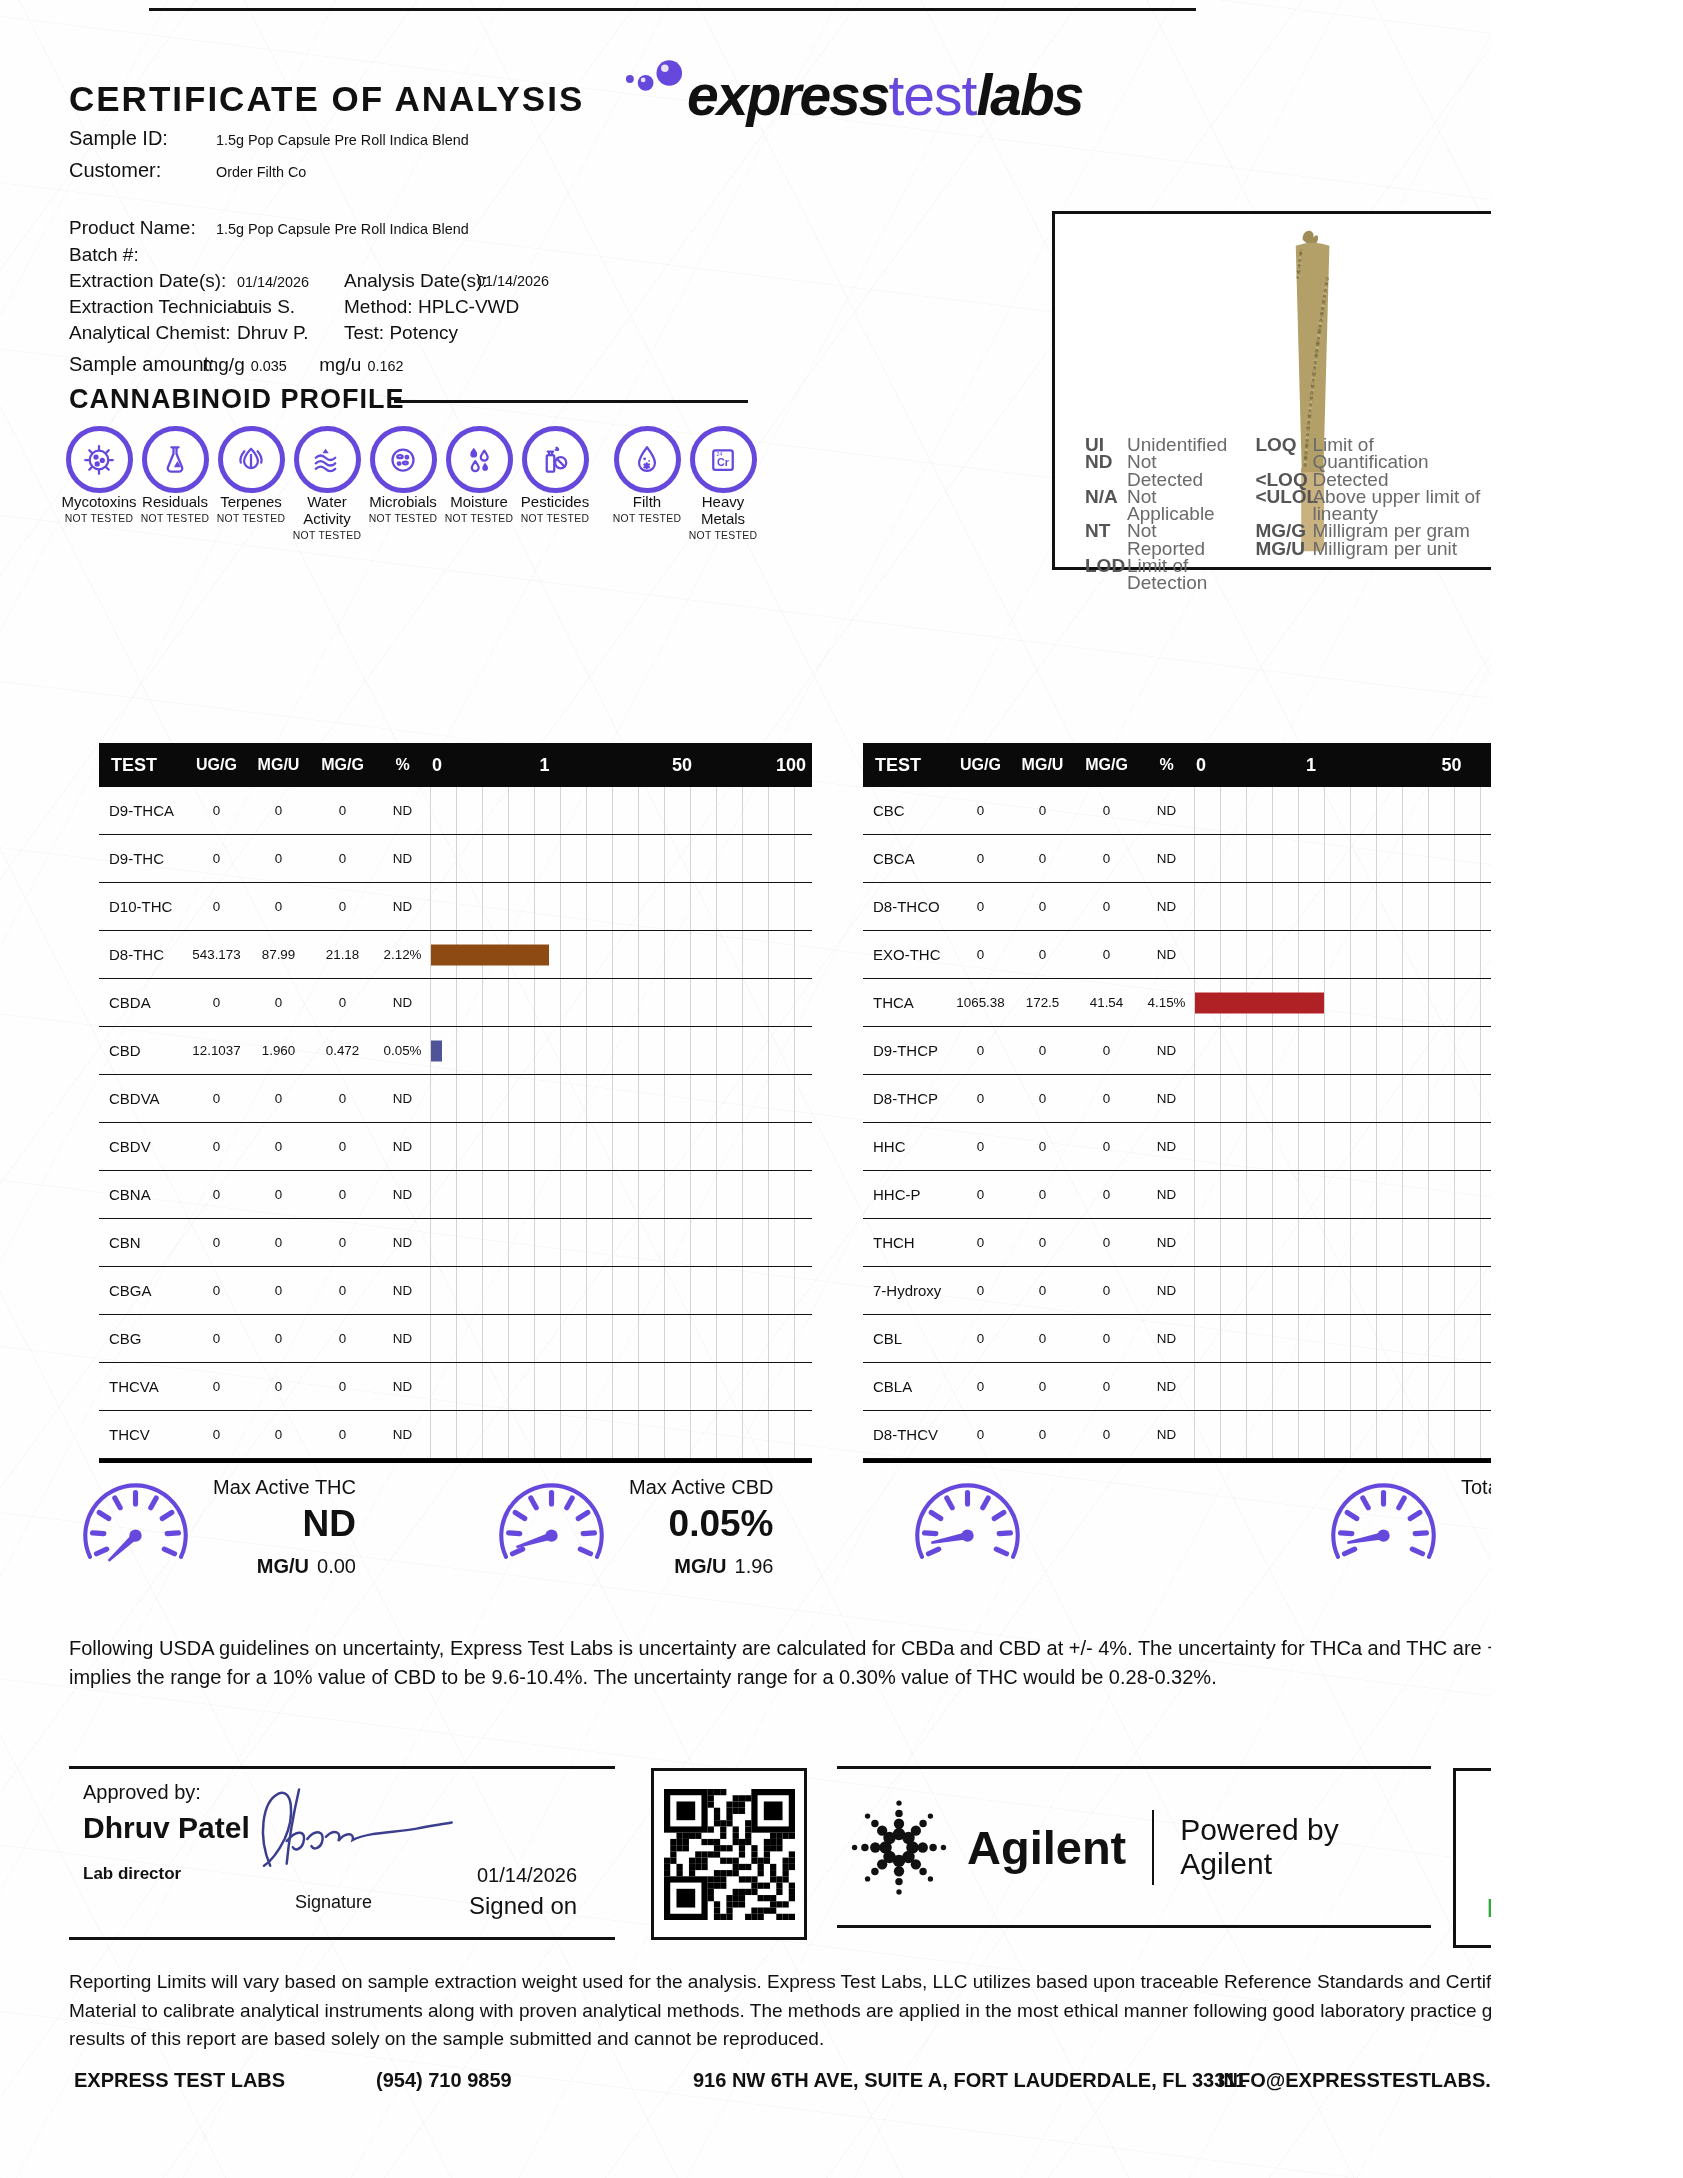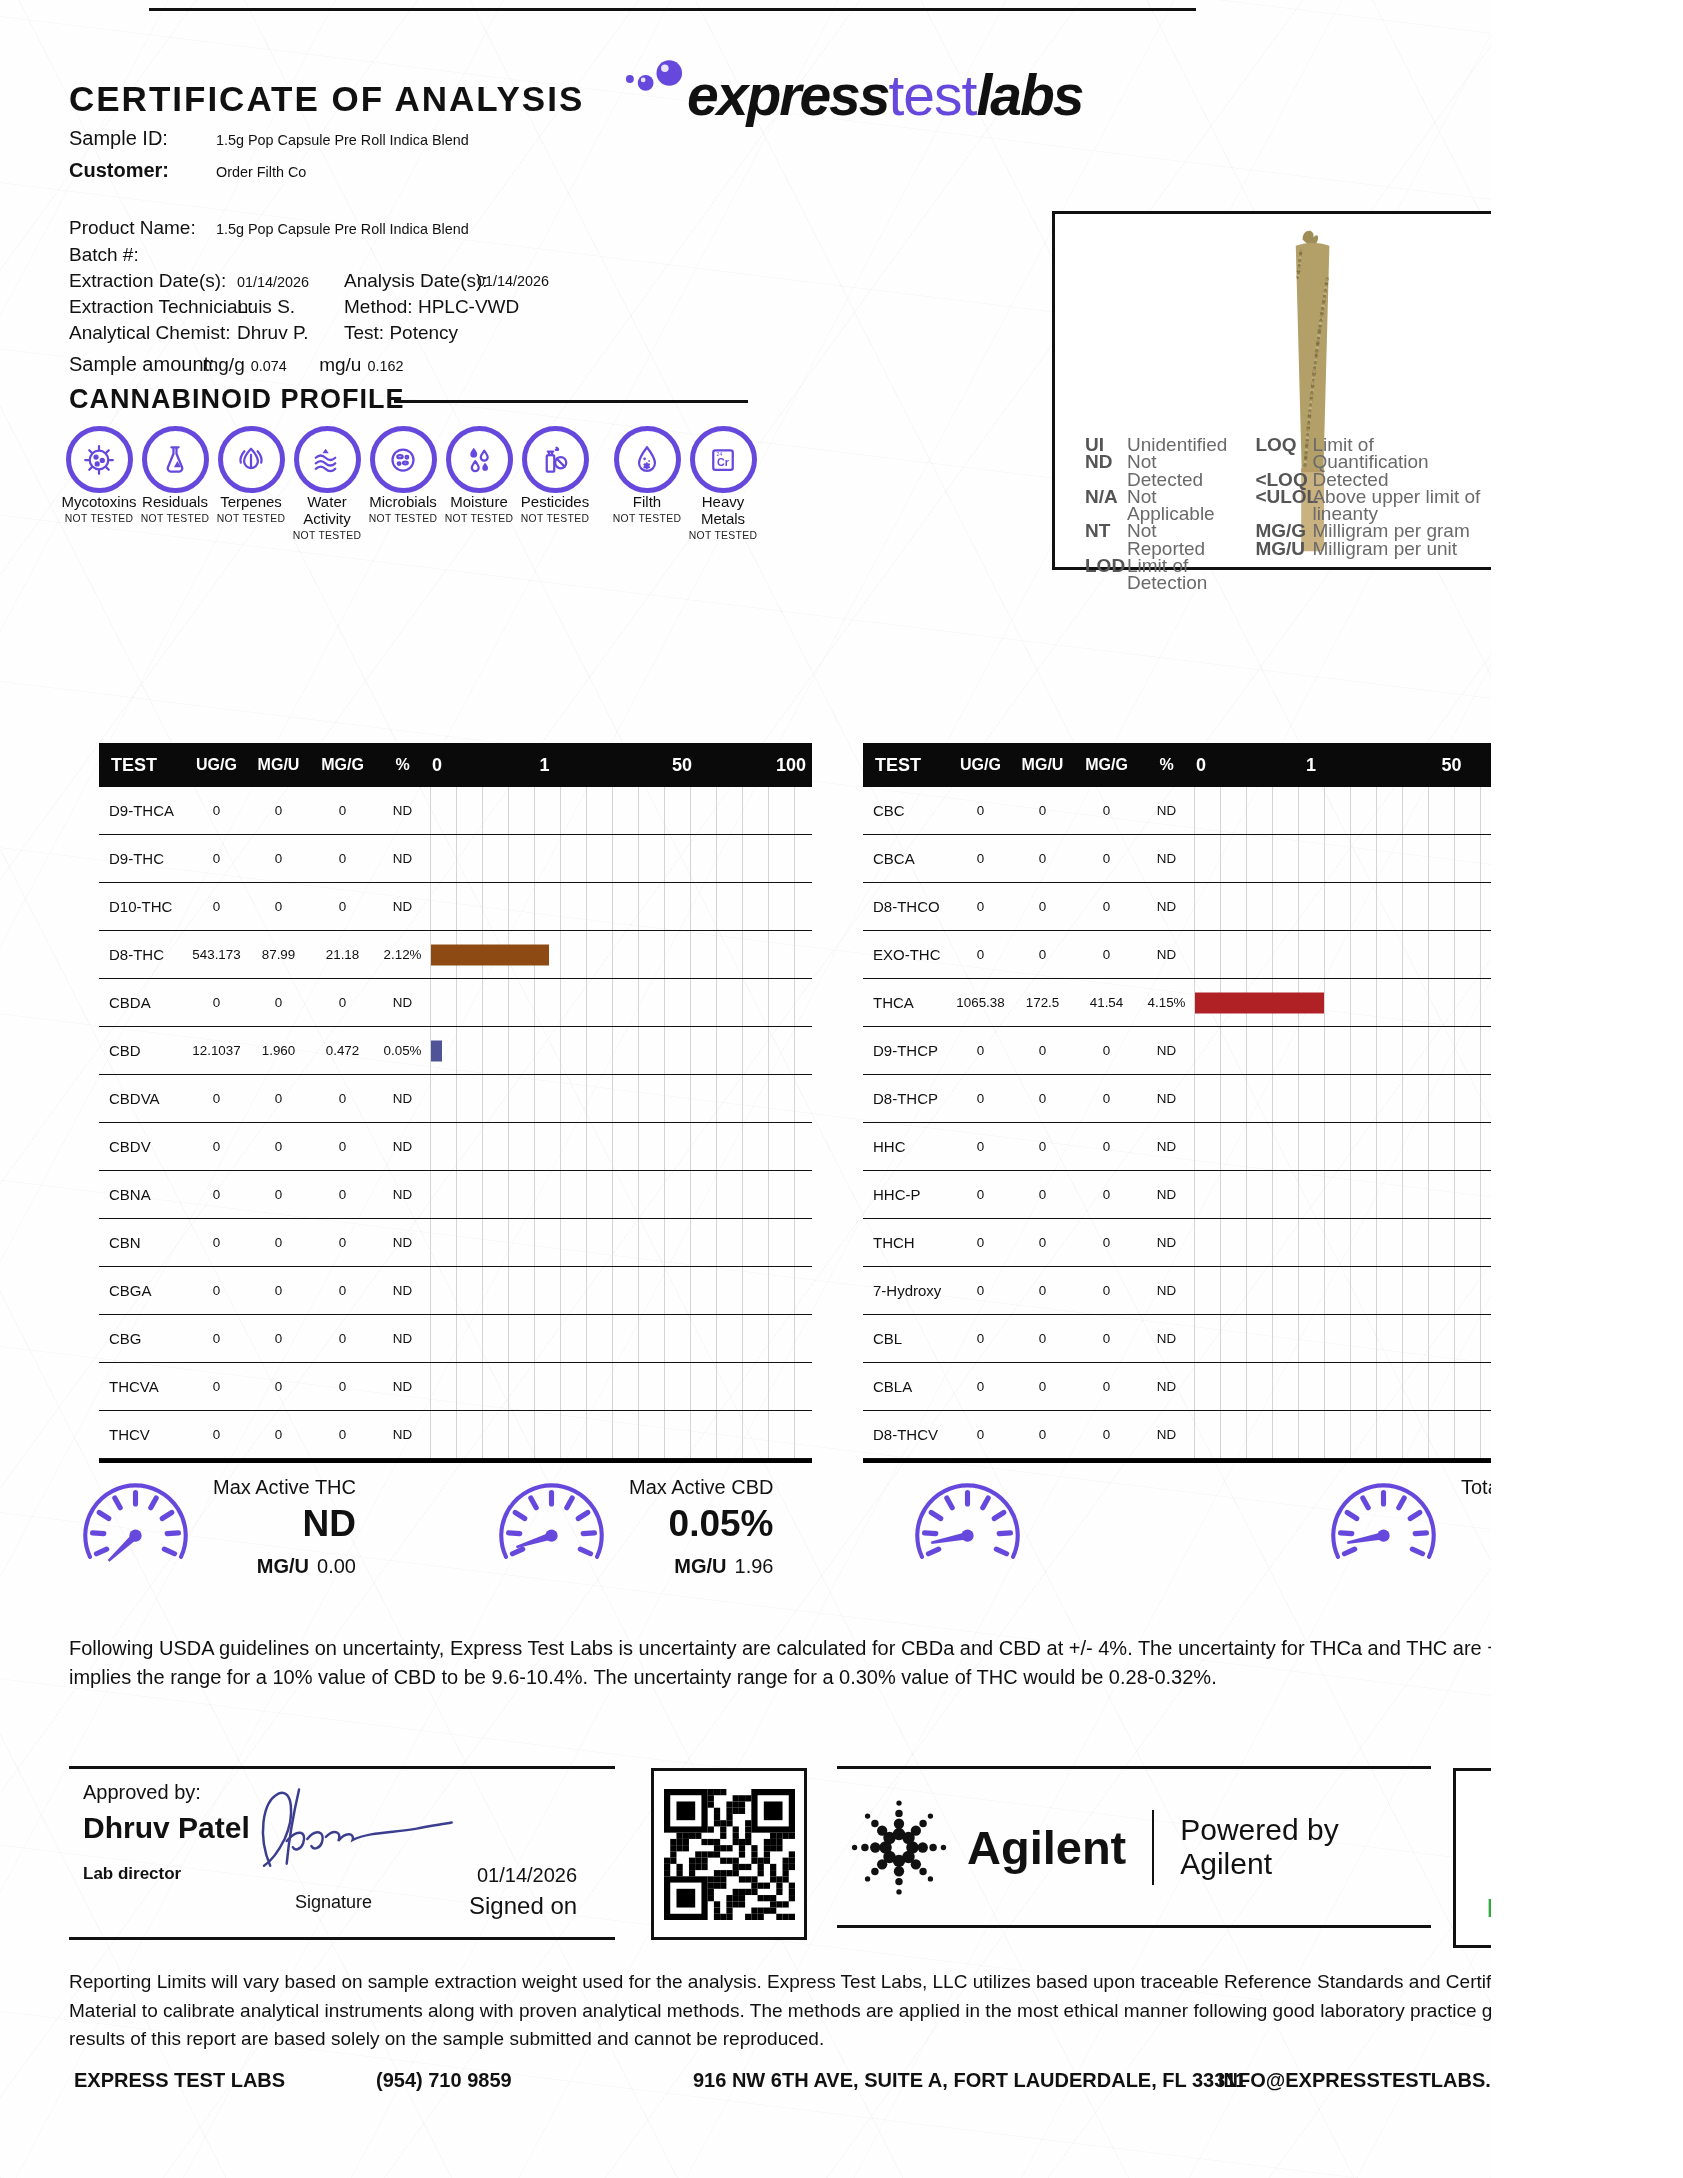--- a/index.html
+++ b/index.html
@@ -111,21 +111,21 @@
         <circle cx="48" cy="16" r="13" fill="#6648dd"></circle>
           <circle cx="43.5" cy="11" r="3.8" fill="#fff" opacity="0.85"></circle>
       </svg>
     </span><span class="wd">express</span><span class="wd test" style="color:#6648dd;">test</span><span class="wd">labs</span>
   </div>
 
   <div class="iline" style="top:127px;">
     <span class="ilabel" style="width:147px;">Sample ID:</span><span class="ival">1.5g Pop Capsule Pre Roll Indica Blend</span>
   </div>
   <div class="iline" style="top:159px;">
-    <span class="ilabel" style="width:147px;font-weight:bold;">Customer:</span><span class="ival">Order Filth Co</span>
+    <span class="ilabel" style="width:147px;">Customer:</span><span class="ival">Order Filth Co</span>
   </div>
   <div class="iline" style="top:217px;">
     <span class="ilabel" style="width:147px; font-size:19px;">Product Name:</span><span class="ival">1.5g Pop Capsule Pre Roll Indica Blend</span>
   </div>
   <div class="iline" style="top:244px;">
     <span class="ilabel" style="font-size:19px;">Batch #:</span>
   </div>
   <div class="iline" style="top:270px; position:absolute;">
     <span class="ilabel" style="width:168px; font-size:19px;">Extraction Date(s):</span><span class="ival">01/14/2026</span>
     <span class="rlabel">Analysis Date(s):</span>
@@ -134,21 +134,21 @@
   <div class="iline" style="top:296px;">
     <span class="ilabel" style="width:168px; font-size:19px;">Extraction Technician:</span><span style="font-size:19px;">Luis S.</span>
     <span class="rlabel">Method: HPLC-VWD</span>
   </div>
   <div class="iline" style="top:322px;">
     <span class="ilabel" style="width:168px; font-size:19px;">Analytical Chemist:</span><span style="font-size:19px;">Dhruv P.</span>
     <span class="rlabel">Test: Potency</span>
   </div>
   <div class="iline" style="top:353px;">
     <span class="ilabel" style="width:129px;">Sample amount:</span>
-    <span style="font-size:19px; margin-right:6px;">mg/g</span><span class="ival" style="margin-right:28px;">0.074</span>
+    <span style="font-size:19px; margin-right:6px;">mg/g</span><span class="ival" style="margin-right:28px;">0.035</span>
     <span style="font-size:19px; margin-right:6px;">mg/u</span><span class="ival">0.162</span>
   </div>
 
   <div class="prodbox">
     <svg id="cone-svg" width="529" height="353" viewBox="0 0 534 357">
       <path d="M250 26 C249 16 262 13 261 24 C265 18 268 24 263 31 L258 33 Z" fill="#9f8d57"></path>
       <path d="M243 32 Q260 26 277 32 L271 258 L249 258 Z" fill="#b2a068"></path>
       <g id="cone-speckles">
           <circle cx="248.4" cy="36.0" r="0.7" fill="#8f7f4e" opacity="0.8"></circle>
           <circle cx="260.3" cy="171.3" r="1.6" fill="#a6945f" opacity="0.8"></circle>

